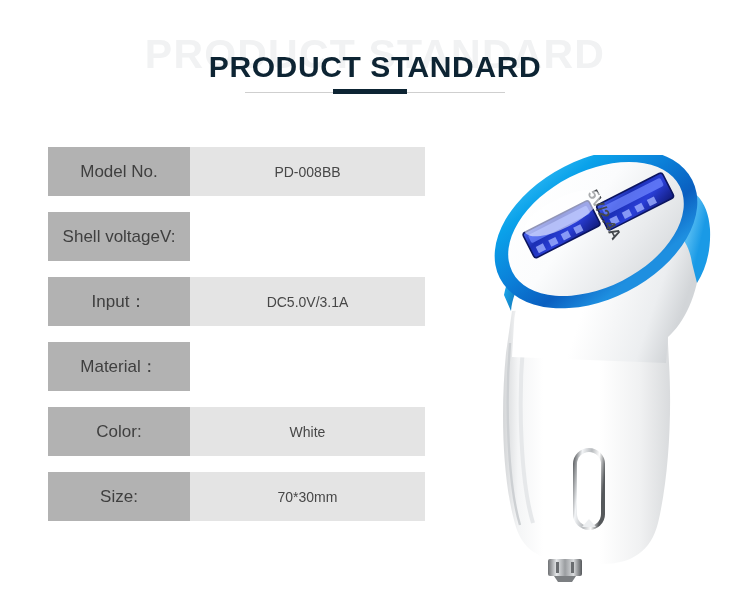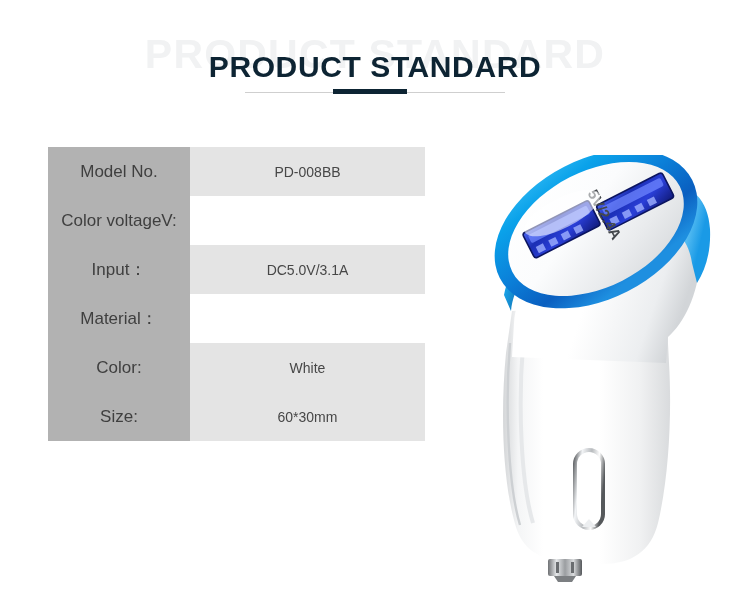--- a/index.html
+++ b/index.html
@@ -78,21 +78,21 @@
   .spec-table {
     position: absolute;
     left: 48px;
     top: 147px;
     width: 377px;
   }
   .spec-row {
     display: flex;
     width: 377px;
     height: 49px;
-    margin-bottom: 0;
+    margin-bottom: 16px;
   }
   .spec-label {
     width: 142px;
     height: 49px;
     background: #b2b2b2;
     color: #3f3f3f;
     font-size: 17px;
     display: flex;
     align-items: center;
     justify-content: center;
@@ -139,41 +139,41 @@
   <div class="title-rule-center"></div>
 
   <div class="spec-table">
 
     <div class="spec-row">
       <div class="spec-label">Model No.</div>
       <div class="spec-value">PD-008BB</div>
     </div>
 
     <div class="spec-row">
-      <div class="spec-label">Color voltageV:</div>
+      <div class="spec-label">Shell voltageV:</div>
     </div>
 
     <div class="spec-row">
       <div class="spec-label">Input：</div>
       <div class="spec-value">DC5.0V/3.1A</div>
     </div>
 
     <div class="spec-row">
       <div class="spec-label">Material：</div>
     </div>
 
 
     <div class="spec-row">
       <div class="spec-label">Color:</div>
       <div class="spec-value">White</div>
     </div>
 
     <div class="spec-row">
       <div class="spec-label">Size:</div>
-      <div class="spec-value">60*30mm</div>
+      <div class="spec-value">70*30mm</div>
     </div>
 
   </div>
 
   <div class="product-figure">
     <svg width="280" height="430" viewBox="0 0 280 430" xmlns="http://www.w3.org/2000/svg">
       <defs>
         <linearGradient id="bodyGrad" x1="0" y1="0" x2="1" y2="0">
           <stop offset="0%" stop-color="#d4d6d8"></stop>
           <stop offset="9%" stop-color="#f4f5f6"></stop>

